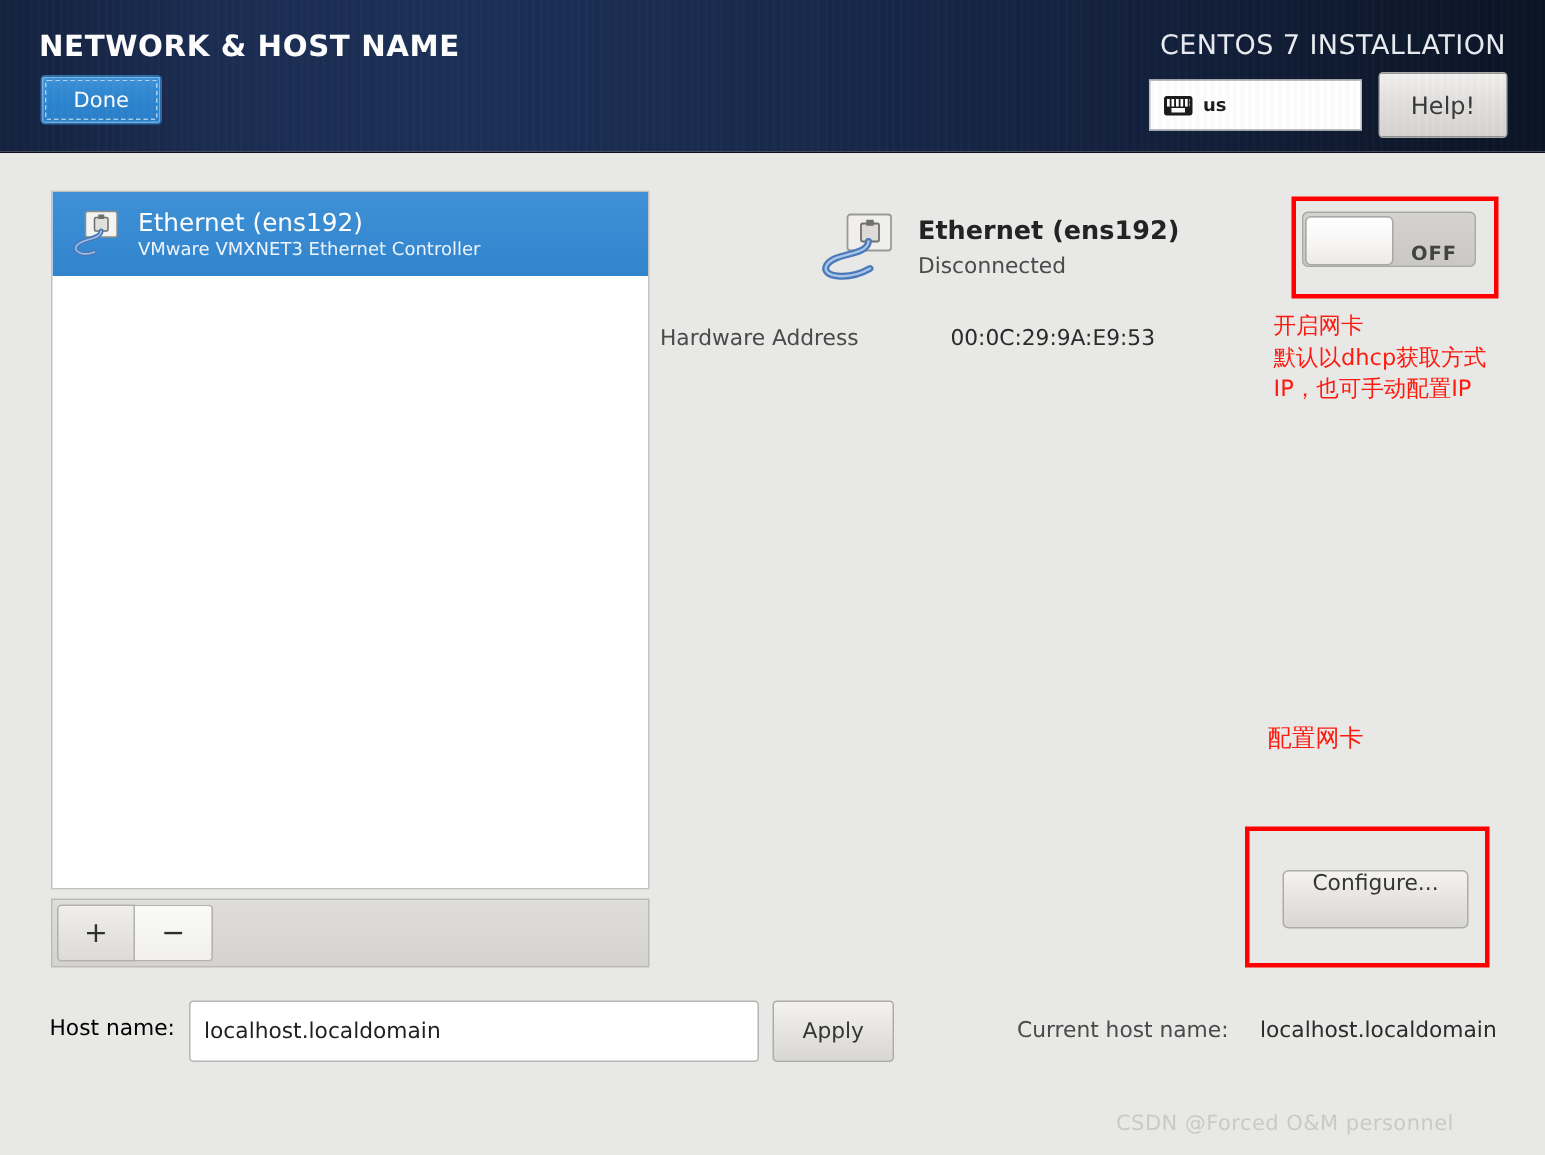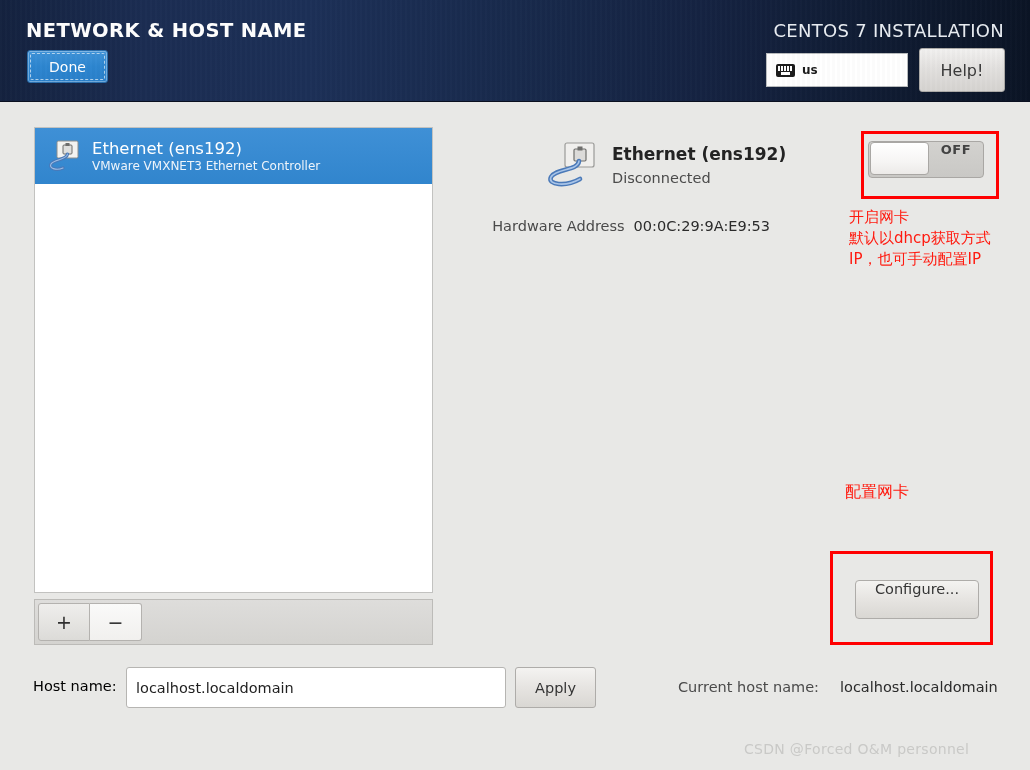--- a/index.html
+++ b/index.html
@@ -229,40 +229,39 @@
     left: 440px; top: 218px;
     width: 330px;
   }
   .info-row {
     display: flex;
     align-items: baseline;
     margin-bottom: 13px;
   }
   .info-label {
     width: 285px;
-    text-align: right;
     font-size: 14.5px;
     color: #4a4a4a;
     padding-right: 9px;
   }
   .info-value {
     font-size: 14.5px;
     color: #2b2b2b;
     white-space: nowrap;
   }
 
   .toggle {
     position: absolute;
     left: 868px; top: 141px;
     width: 116px; height: 37px;
     background: linear-gradient(to bottom, #d3d2cf 0%, #c9c8c5 100%);
     border: 1px solid #a9a7a4;
     border-radius: 4px;
     display: flex;
-    align-items: flex-start;
+    align-items: flex-end;
     cursor: pointer;
   }
   .toggle-knob {
     width: 59px; height: 33px;
     margin-left: 1px;
     background: linear-gradient(to bottom, #ffffff 0%, #f6f5f4 60%, #eceae8 100%);
     border: 1px solid #a9a7a4;
     border-radius: 4px;
   }
   .toggle-text {

